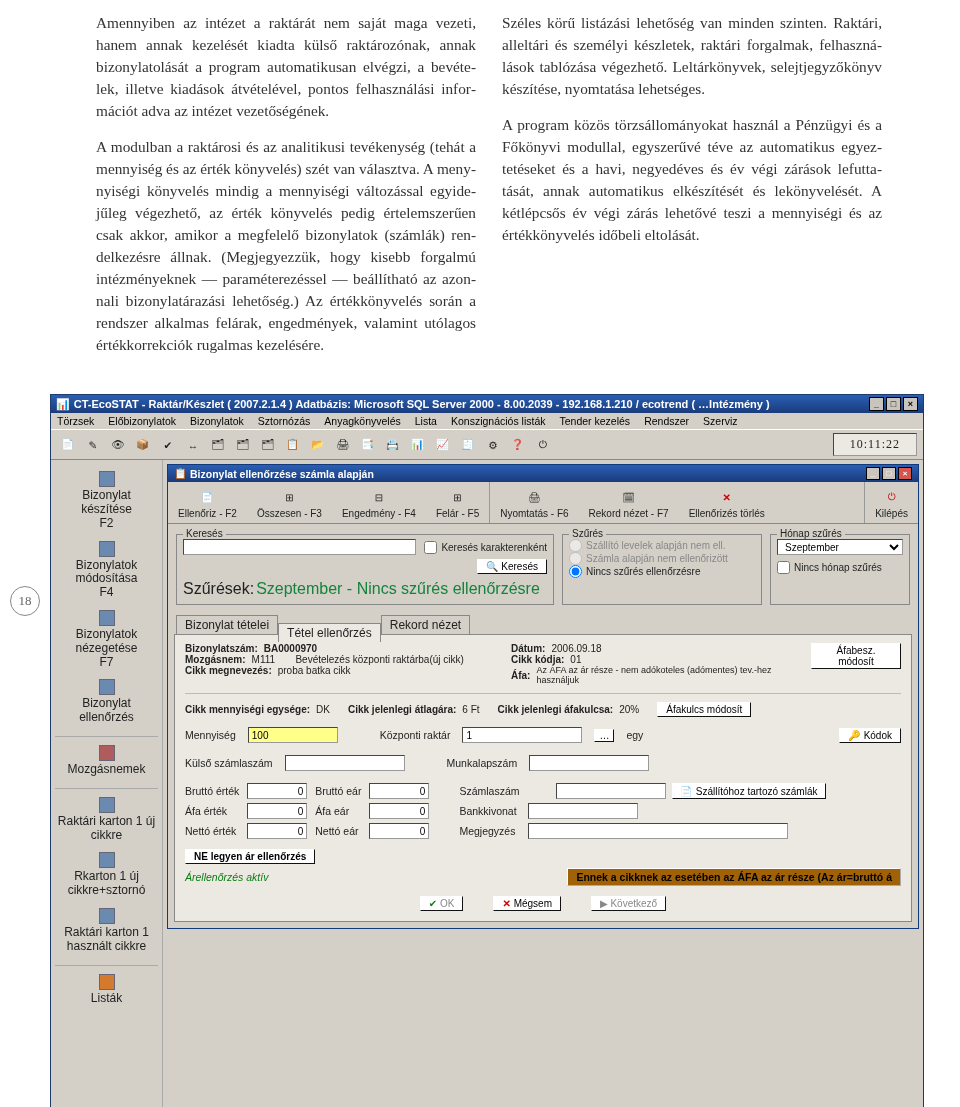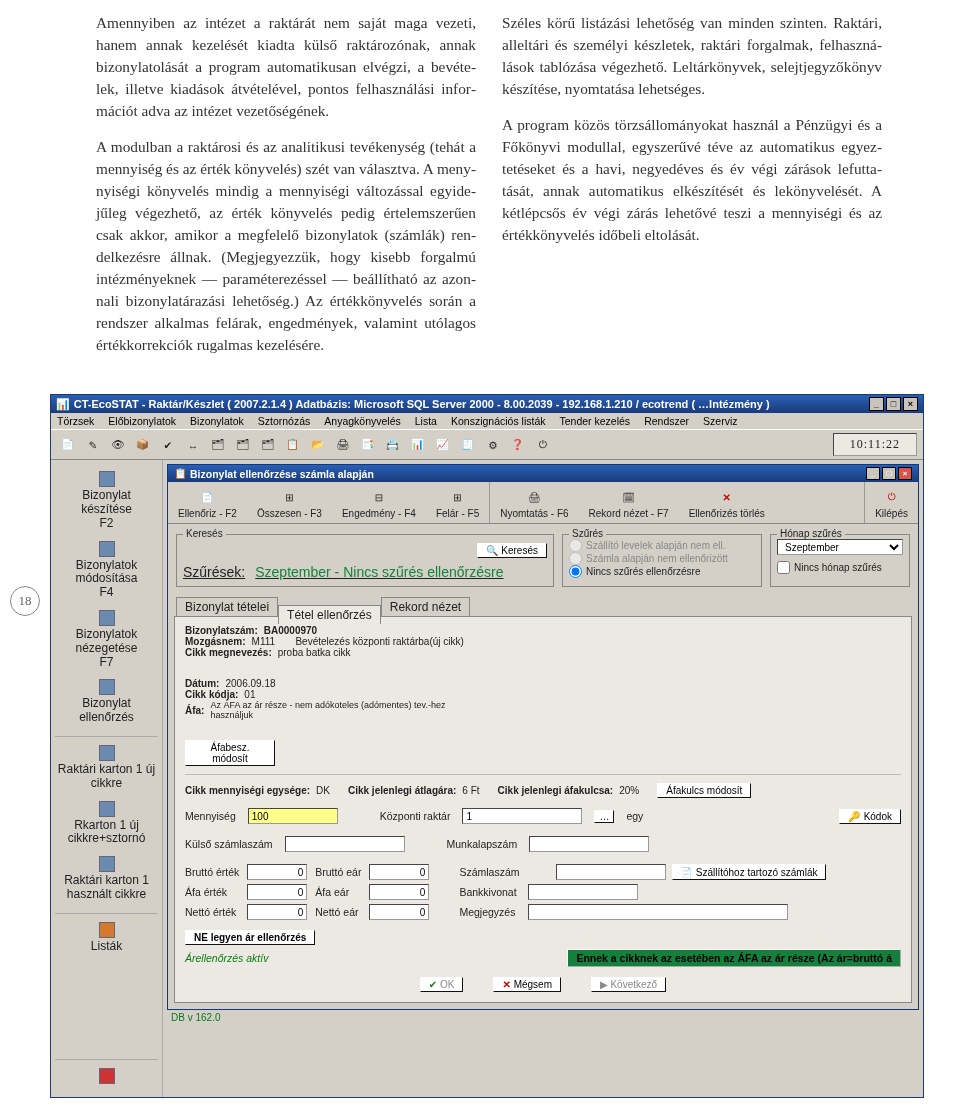--- a/index.html
+++ b/index.html
@@ -44,21 +44,21 @@
   .group-title { position:absolute; top:-7px; left:6px; background:#d4d0c8; padding:0 3px; font-size:10px;}
   .inp { background:#fff; border:1px inset #999; padding:1px 3px; height:16px; font-size:10px;}
   .btn { background:#ffffff; border:1px outset #fff; border-right-color:#666; border-bottom-color:#666; padding:1px 8px; font-size:10px;}
   label.ck{ display:flex; align-items:center; gap:4px; font-size:10px;}
   .tabs { display:flex; margin-top:6px; }
   .tab { border:1px solid #888; border-bottom:none; padding:2px 8px; background:#d4d0c8; font-size:12px;}
   .tab.active{ background:#ece9e2; position:relative; top:8px; }
   .pane { border:1px solid #888; background:#ece9e2; padding:8px 10px 10px 10px; }
   .kv { display:flex; gap:6px; align-items:center; font-size:10px;}
   .kv .k{ font-weight:bold;}
-  .stat-orange{ background:#15803d; color:#000; font-weight:bold; padding:2px 8px; border:1px outset #fff;}
+  .stat-orange{ background:#a16207; color:#000; font-weight:bold; padding:2px 8px; border:1px outset #fff;}
   .stat-green{ color:#0a7d12; font-style:italic;}
   .red-x{ color:#c00; font-weight:bold;}
   .checksq{ color:#0a7d12;}
 </style>
 </head>
 <body>
 
 <div class="page-wrap">
 <div class="page-number-bubble">18</div>
 
@@ -119,20 +119,21 @@
     <div class="clock">10:11:22</div>
   </div>
 
   <div class="mainrow">
 
     <div class="sidepanel">
       <div class="sidebtn"><div class="sicon"></div><span>Bizonylat készítése</span><br><span>F2</span></div>
       <div class="sidebtn"><div class="sicon"></div><span>Bizonylatok módosítása</span><br><span>F4</span></div>
       <div class="sidebtn"><div class="sicon"></div><span>Bizonylatok nézegetése</span><br><span>F7</span></div>
       <div class="sidebtn"><div class="sicon"></div><span>Bizonylat ellenőrzés</span></div>
+      <div class="sidebtn rule"><div class="sicon" style="background:#b05c5c"></div><span>Mozgásnemek</span></div>
       <div class="sidebtn rule"><div class="sicon"></div><span>Raktári karton 1 új cikkre</span></div>
       <div class="sidebtn"><div class="sicon"></div><span>Rkarton 1 új cikkre+sztornó</span></div>
       <div class="sidebtn"><div class="sicon"></div><span>Raktári karton 1 használt cikkre</span></div>
       <div class="sidebtn rule"><div class="sicon" style="background:#d47a2e"></div><span>Listák</span></div>
       <div style="height:90px"></div>
       <div class="sidebtn rule">
             <div class="sicon" style="background:#c33"></div>
           </div>
     </div>
 
@@ -156,24 +157,31 @@
           <div class="dlg-tbtn sep"><div class="ic">🖨</div><span>Nyomtatás - F6</span></div>
           <div class="dlg-tbtn"><div class="ic">🗓</div><span>Rekord nézet - F7</span></div>
           <div class="dlg-tbtn"><div class="ic red-x">✕</div><span>Ellenőrizés törlés</span></div>
           <div style="flex:1"></div>
           <div class="dlg-tbtn sep"><div class="ic" style="color:#c00">⏻</div><span>Kilépés</span></div>
         </div>
 
         <div class="dlg-row">
           <div class="group" style="flex:1">
             <div class="group-title">Keresés</div>
+            <div style="display:flex; gap:8px; align-items:center;">
+              <input class="inp" style="flex: 1 1 0%;">
+              <label class="ck">
+                    <input type="checkbox" style=""> 
+                    <span>Keresés karakterenként</span>
+                  </label>
+            </div>
             <div style="display:flex; justify-content:flex-end; margin-top:4px;">
               <button class="btn">🔍 <span>Keresés</span></button>
             </div>
-            <div style="margin-top:6px; font-size:14px; display:flex; gap:10px;text-decoration:underline;">
+            <div style="margin-top:6px; font-size:16px; display:flex; gap:2px;">
               <span>Szűrések:</span>
               <span style="color:#14833b">Szeptember - Nincs szűrés ellenőrzésre</span>
             </div>
           </div>
           <div class="group" style="width:200px">
             <div class="group-title">Szűrés</div>
             <label class="ck" style="color:#888">
                   <input type="radio" disabled="" style=""> 
                   <span>Szállító levelek alapján nem ell.</span>
                 </label>
@@ -196,21 +204,21 @@
           </div>
         </div>
 
         <div class="tabs" style="padding-left:8px">
           <div class="tab">Bizonylat tételei</div>
           <div class="tab active">Tétel ellenőrzés</div>
           <div class="tab">Rekord nézet</div>
         </div>
         <div class="pane" style="margin:0 6px 6px 6px">
 
-          <div style="display:flex; gap:20px;flex-direction:column;">
+          <div style="display:flex; gap:20px;">
             <div style="flex:1">
               <div class="kv">
                     <span class="k">Bizonylatszám:</span> 
                     <span style="font-weight:bold">BA0000970</span>
                   </div>
               <div class="kv"><span class="k">Mozgásnem:</span> <span>M111</span> &nbsp;&nbsp;&nbsp; <span>Bevételezés központi raktárba(új cikk)</span></div>
               <div class="kv">
                     <span class="k">Cikk megnevezés:</span> 
                     <span>proba batka cikk</span>
                   </div>
@@ -309,18 +317,17 @@
           </div>
 
           <div style="display:flex; justify-content:center; gap:30px; margin-top:10px;">
             <button class="btn" style="color:#888" disabled=""><span class="checksq">✔</span> <span>OK</span></button>
             <button class="btn"><span class="red-x">✕</span> <span>Mégsem</span></button>
             <button class="btn" style="color:#888" disabled="">▶ <span>Következő</span></button>
           </div>
 
         </div>
       </div>
-      <div style="color:#067a1e; font-size:10px; padding:2px 4px;">DB v 162.0</div>
     </div>
   </div>
 
 </div>
 </div>
 
 </body></html>

